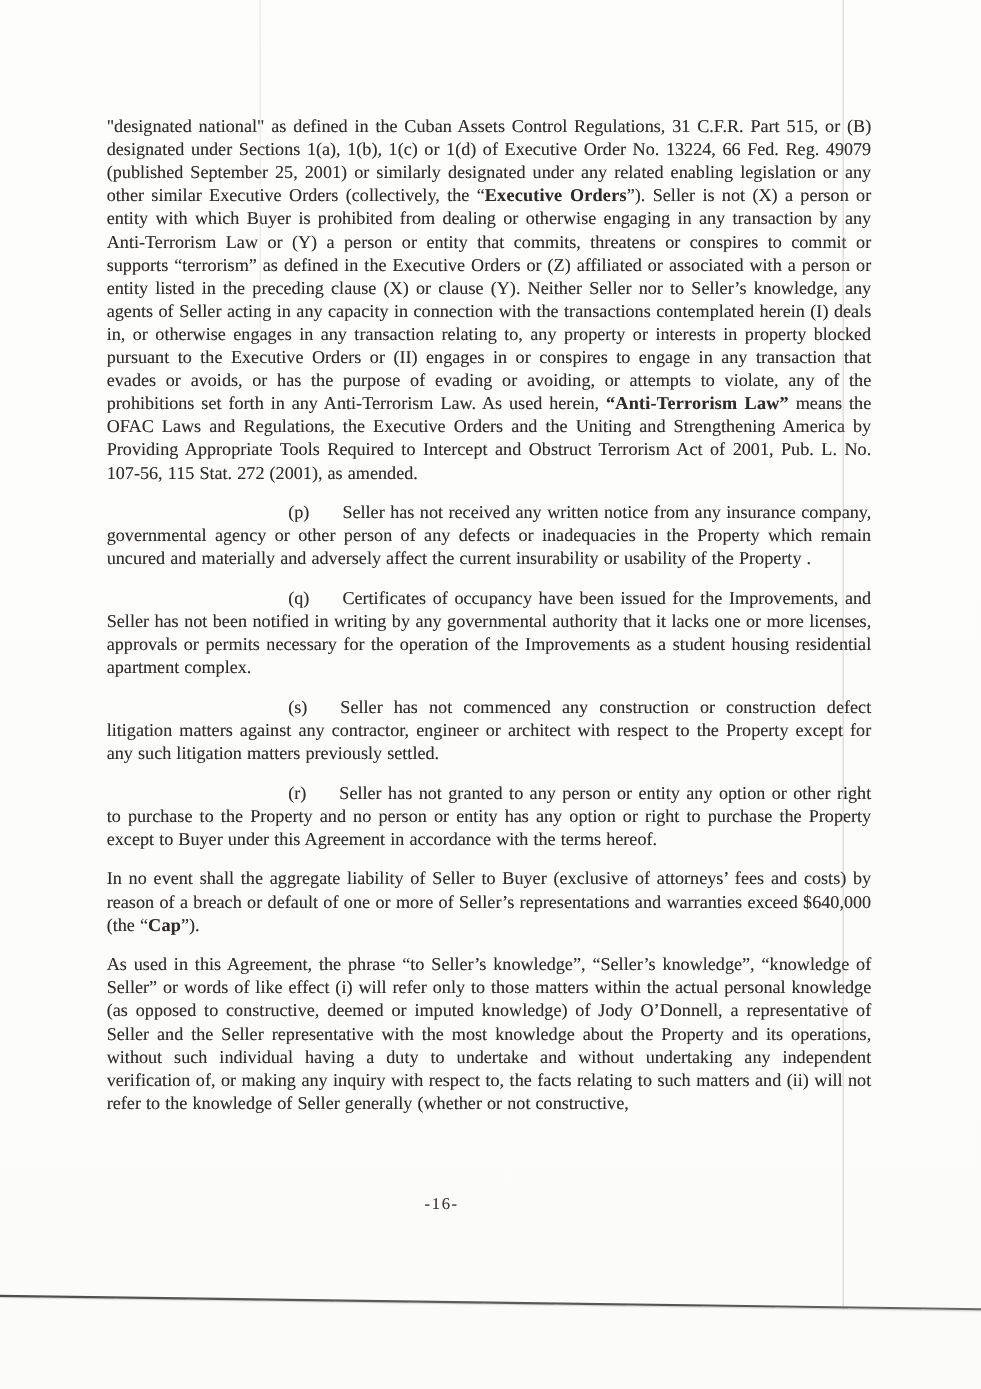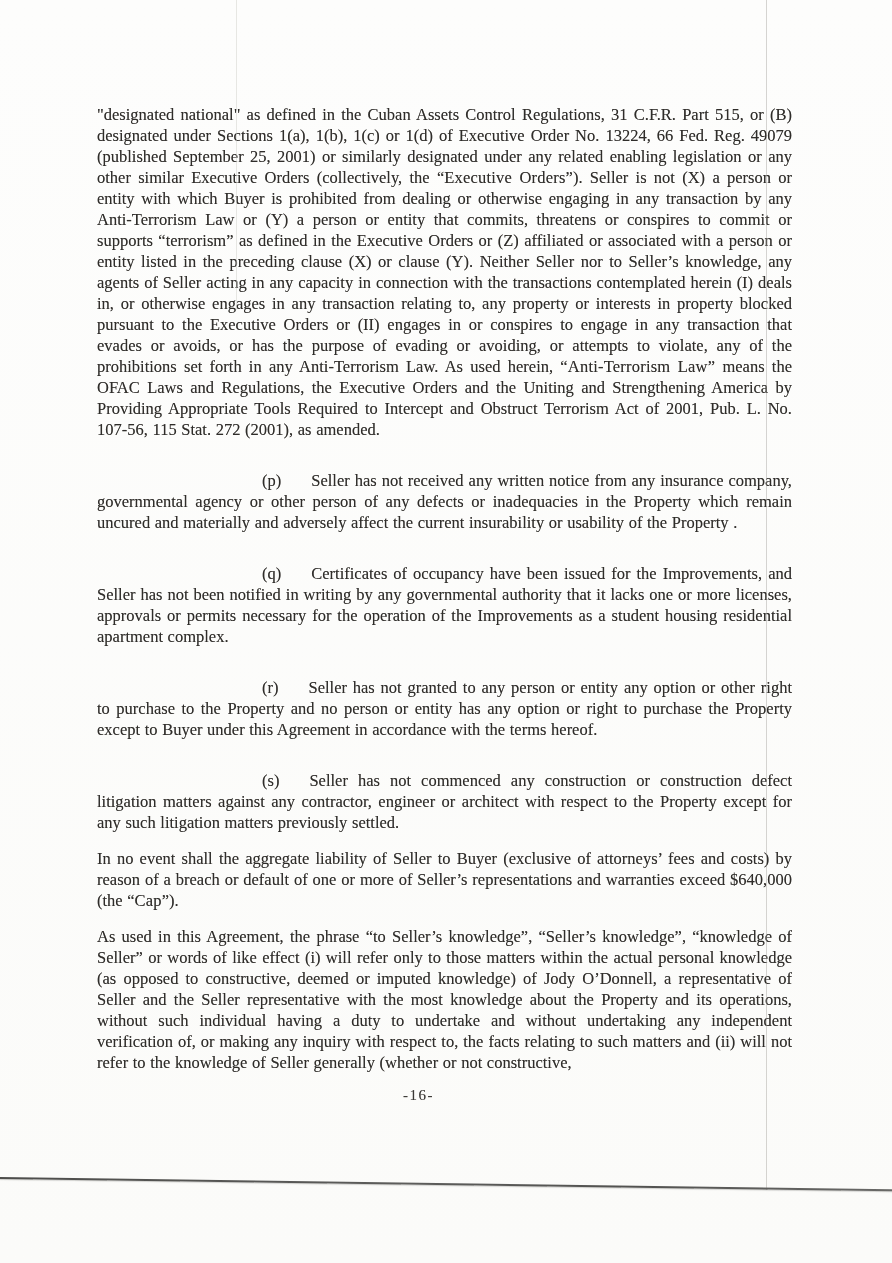--- a/index.html
+++ b/index.html
@@ -26,29 +26,29 @@
   }
   .para {
     margin: 15px 0 0 0;
     font-size: 16.5px;
     line-height: 21px;
     text-align: justify;
     text-shadow: 0 0 0.6px rgba(55, 52, 48, 0.45);
     word-spacing: 0.5px;
   }
   .para:first-child { margin-top: 0; }
-  .para.labeled { text-indent: 165px; margin-top: 30px; }
+  .para.labeled { text-indent: 165px; }
   .para.flush { text-indent: 0; }
   .plabel { display: inline; }
   .labelgap { display: inline-block; width: 30px; }
-  .para b { font-weight: normal; letter-spacing: 0.2px; }
+  .para b { font-weight: bold; letter-spacing: 0.2px; }
   .footer {
     position: absolute;
     top: 1087px;
-    left: 403px;
+    left: 386px;
     font-size: 15px;
     letter-spacing: 1.5px;
     color: #3a3835;
     text-shadow: 0 0 0.6px rgba(55, 52, 48, 0.4);
   }
   .scan-hline {
     position: absolute;
     top: 1177px;
     left: -4px;
     width: 910px;
@@ -76,22 +76,22 @@
   }
 </style>
 </head>
 <body>
 
 <div class="page">
   <div class="content" id="paragraphs">
       <p class="para flush"><span>"designated national" as defined in the Cuban Assets Control Regulations, 31 C.F.R. Part 515, or (B) designated under Sections 1(a), 1(b), 1(c) or 1(d) of Executive Order No. 13224, 66 Fed. Reg. 49079 (published September 25, 2001) or similarly designated under any related enabling legislation or any other similar Executive Orders (collectively, the “</span><b>Executive Orders</b><span>”). Seller is not (X) a person or entity with which Buyer is prohibited from dealing or otherwise engaging in any transaction by any Anti-Terrorism Law or (Y) a person or entity that commits, threatens or conspires to commit or supports “terrorism” as defined in the Executive Orders or (Z) affiliated or associated with a person or entity listed in the preceding clause (X) or clause (Y). Neither Seller nor to Seller’s knowledge, any agents of Seller acting in any capacity in connection with the transactions contemplated herein (I) deals in, or otherwise engages in any transaction relating to, any property or interests in property blocked pursuant to the Executive Orders or (II) engages in or conspires to engage in any transaction that evades or avoids, or has the purpose of evading or avoiding, or attempts to violate, any of the prohibitions set forth in any Anti-Terrorism Law. As used herein, </span><b>“Anti-Terrorism Law”</b><span> means the OFAC Laws and Regulations, the Executive Orders and the Uniting and Strengthening America by Providing Appropriate Tools Required to Intercept and Obstruct Terrorism Act of 2001, Pub. L. No. 107-56, 115 Stat. 272 (2001), as amended.</span></p>
       <p class="para labeled"><span class="plabel">(p)</span><span class="labelgap"></span><span>Seller has not received any written notice from any insurance company, governmental agency or other person of any defects or inadequacies in the Property which remain uncured and materially and adversely affect the current insurability or usability of the Property .</span></p>
       <p class="para labeled"><span class="plabel">(q)</span><span class="labelgap"></span><span>Certificates of occupancy have been issued for the Improvements, and Seller has not been notified in writing by any governmental authority that it lacks one or more licenses, approvals or permits necessary for the operation of the Improvements as a student housing residential apartment complex.</span></p>
+      <p class="para labeled"><span class="plabel">(s)</span><span class="labelgap"></span><span>Seller has not commenced any construction or construction defect litigation matters against any contractor, engineer or architect with respect to the Property except for any such litigation matters previously settled.</span></p>
       <p class="para labeled"><span class="plabel">(r)</span><span class="labelgap"></span><span>Seller has not granted to any person or entity any option or other right to purchase to the Property and no person or entity has any option or right to purchase the Property except to Buyer under this Agreement in accordance with the terms hereof.</span></p>
-      <p class="para labeled"><span class="plabel">(s)</span><span class="labelgap"></span><span>Seller has not commenced any construction or construction defect litigation matters against any contractor, engineer or architect with respect to the Property except for any such litigation matters previously settled.</span></p>
       <p class="para flush"><span>In no event shall the aggregate liability of Seller to Buyer (exclusive of attorneys’ fees and costs) by reason of a breach or default of one or more of Seller’s representations and warranties exceed $640,000 (the “</span><b>Cap</b><span>”).</span></p>
       <p class="para flush"><span>As used in this Agreement, the phrase “to Seller’s knowledge”, “Seller’s knowledge”, “knowledge of Seller” or words of like effect (i) will refer only to those matters within the actual personal knowledge (as opposed to constructive, deemed or imputed knowledge) of Jody O’Donnell, a representative of Seller and the Seller representative with the most knowledge about the Property and its operations, without such individual having a duty to undertake and without undertaking any independent verification of, or making any inquiry with respect to, the facts relating to such matters and (ii) will not refer to the knowledge of Seller generally (whether or not constructive,</span></p>
     </div>
 
   <div class="footer">-16-</div>
 
   <div class="scan-vline-2"></div>
   <div class="scan-vline-1"></div>
   <div class="scan-hline"></div>
 </div>

